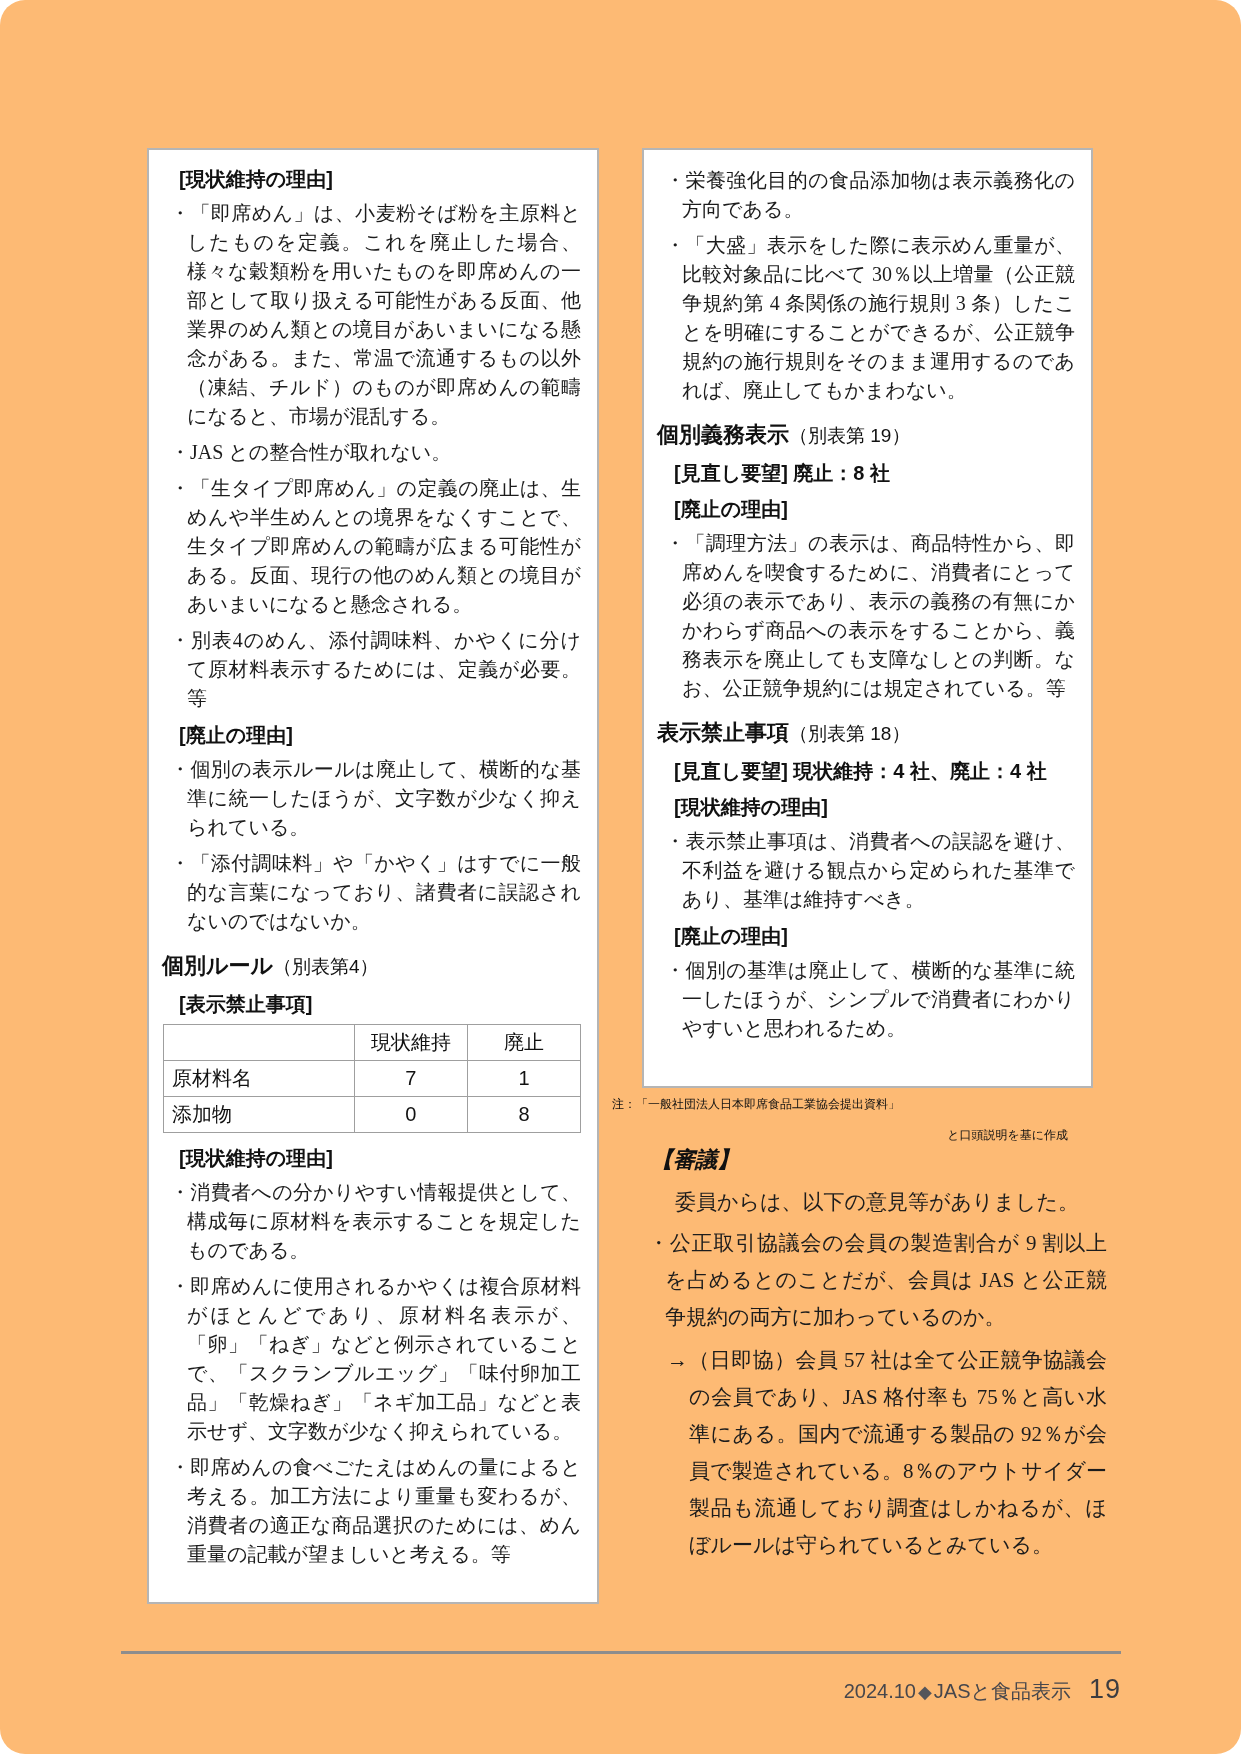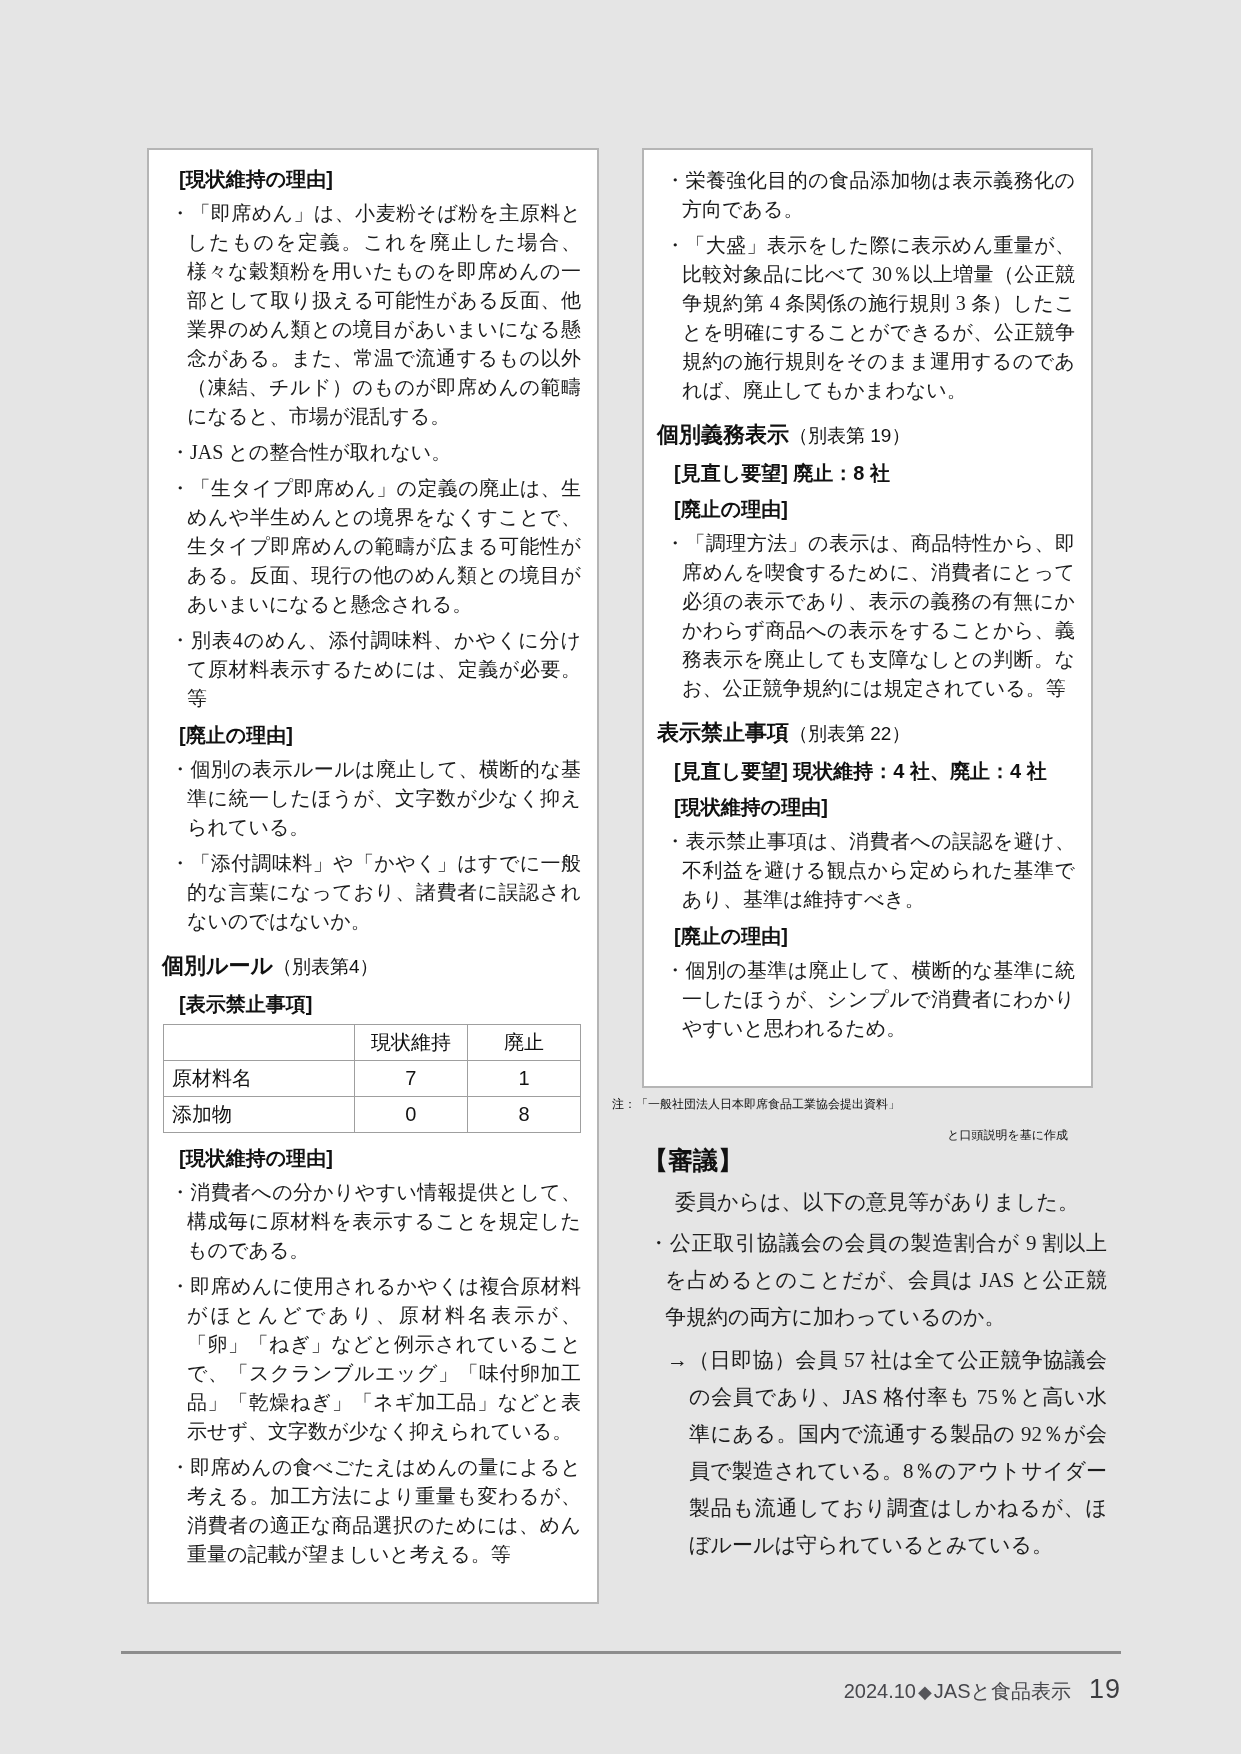--- a/index.html
+++ b/index.html
@@ -1,19 +1,20 @@
 <!DOCTYPE html>
 <html><head>
 <meta charset="utf-8">
 <style>
   html,body { margin:0; padding:0; background:#ffffff; }
   .page {
     position:relative; width:1241px; height:1754px;
-    background:#e5e5e5; overflow:hidden;
+    background:#fdba74; overflow:hidden;
     color:#1c1c1c;
+    border-radius:25px;
   }
   .box {
     position:absolute; box-sizing:border-box;
     border:2px solid #b5b5b5; background:#ffffff;
     padding:12px 16px 0 17px; overflow:hidden;
   }
   #left-box  { left:147px; top:148px; width:452px; height:1456px; }
   #right-box { left:642px; top:148px; width:451px; height:940px; }
 
   .bhead {
@@ -54,21 +55,21 @@
   }
   .note .l2 { text-align:right; }
 
   .council {
     position:absolute; left:643px; top:1142px; width:464px;
     font-family:"Liberation Serif", serif; font-size:21px; line-height:37px;
     color:#1c1c1c;
   }
   .council-head {
     font-family:"Liberation Sans", sans-serif; font-weight:700;
-    font-size:25px; line-height:36px; color:#111111; margin:0 0 6px 0;
+    font-size:22px; line-height:36px; color:#111111; margin:0 0 6px 8px;font-style:italic;
   }
   .council .intro  { margin:0 0 4px 0; padding-left:32px; }
   .council .cbullet { padding-left:22px; text-indent:-17px; margin:0 0 6px 0; text-align:justify; }
   .council .reply  { padding-left:46px; text-indent:-22px; text-align:justify; }
 
   .footer-rule {
     position:absolute; left:121px; top:1651px; width:1000px; height:3px;
     background:#8d8d8d;
   }
   .footer {
@@ -126,21 +127,21 @@
   <div class="box" id="right-box">
     <div class="bullet" style="margin-top:4px">・栄養強化目的の食品添加物は表示義務化の方向である。</div>
     <div class="bullet">・「大盛」表示をした際に表示めん重量が、比較対象品に比べて 30％以上増量（公正競争規約第 4 条関係の施行規則 3 条）したことを明確にすることができるが、公正競争規約の施行規則をそのまま運用するのであれば、廃止してもかまわない。</div>
     <div class="shead">
       <span>個別義務表示</span><span class="sub">（別表第 19）</span>
     </div>
     <div class="bhead">[見直し要望] 廃止：8 社</div>
     <div class="bhead">[廃止の理由]</div>
     <div class="bullet">・「調理方法」の表示は、商品特性から、即席めんを喫食するために、消費者にとって必須の表示であり、表示の義務の有無にかかわらず商品への表示をすることから、義務表示を廃止しても支障なしとの判断。なお、公正競争規約には規定されている。等</div>
     <div class="shead">
-      <span>表示禁止事項</span><span class="sub">（別表第 22）</span>
+      <span>表示禁止事項</span><span class="sub">（別表第 18）</span>
     </div>
     <div class="bhead">[見直し要望] 現状維持：4 社、廃止：4 社</div>
     <div class="bhead">[現状維持の理由]</div>
     <div class="bullet">・表示禁止事項は、消費者への誤認を避け、不利益を避ける観点から定められた基準であり、基準は維持すべき。</div>
     <div class="bhead">[廃止の理由]</div>
     <div class="bullet">・個別の基準は廃止して、横断的な基準に統一したほうが、シンプルで消費者にわかりやすいと思われるため。</div>
   </div>
 
   <div class="note">
     <div class="l1">注：「一般社団法人日本即席食品工業協会提出資料」</div>

